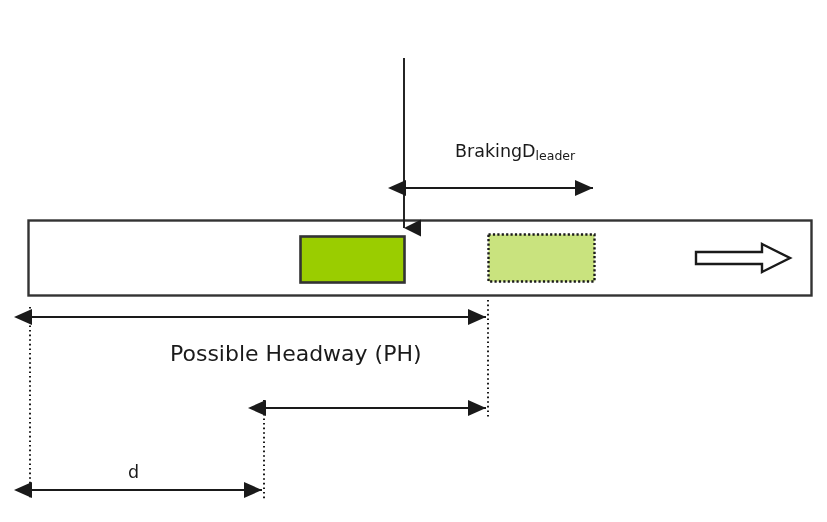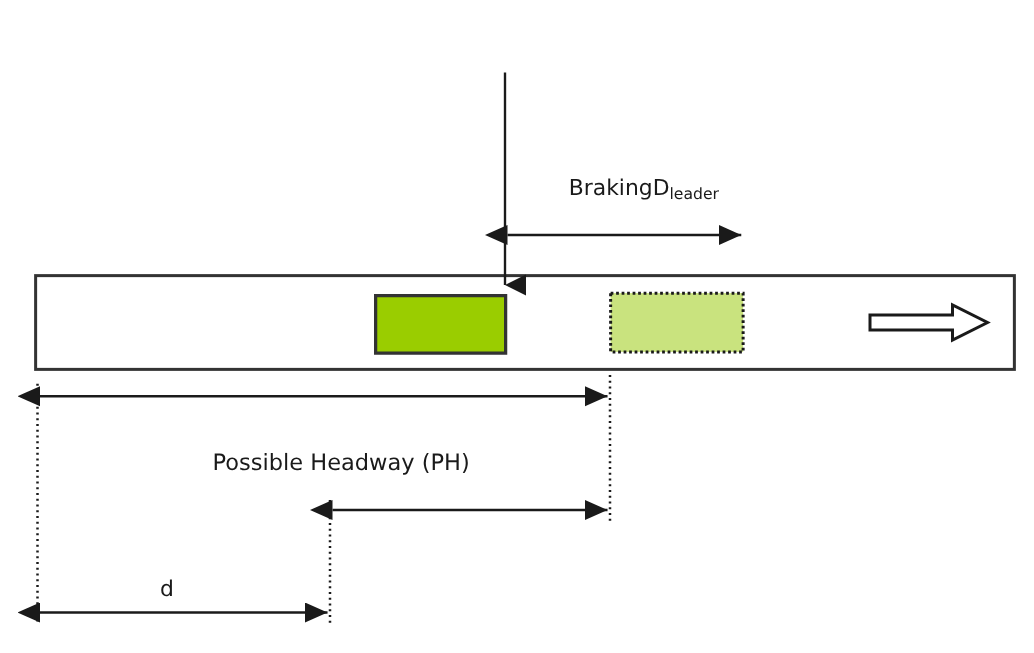--- a/index.html
+++ b/index.html
@@ -38,22 +38,22 @@
     margin-top: 11px;
   }
   #braking-label sub {
     font-size: 12.5px;
     vertical-align: baseline;
     position: relative;
     top: 3px;
   }
   #ph-label {
     left: 170px;
-    top: 360px;
-    font-size: 18px;
+    top: 340px;
+    font-size: 22px;
   }
   #mde-label {
     left: 308px;
     top: 440px;
     font-size: 17.5px;
   }
   #d-label {
     left: 128px;
     top: 462px;
     font-size: 17.5px;

